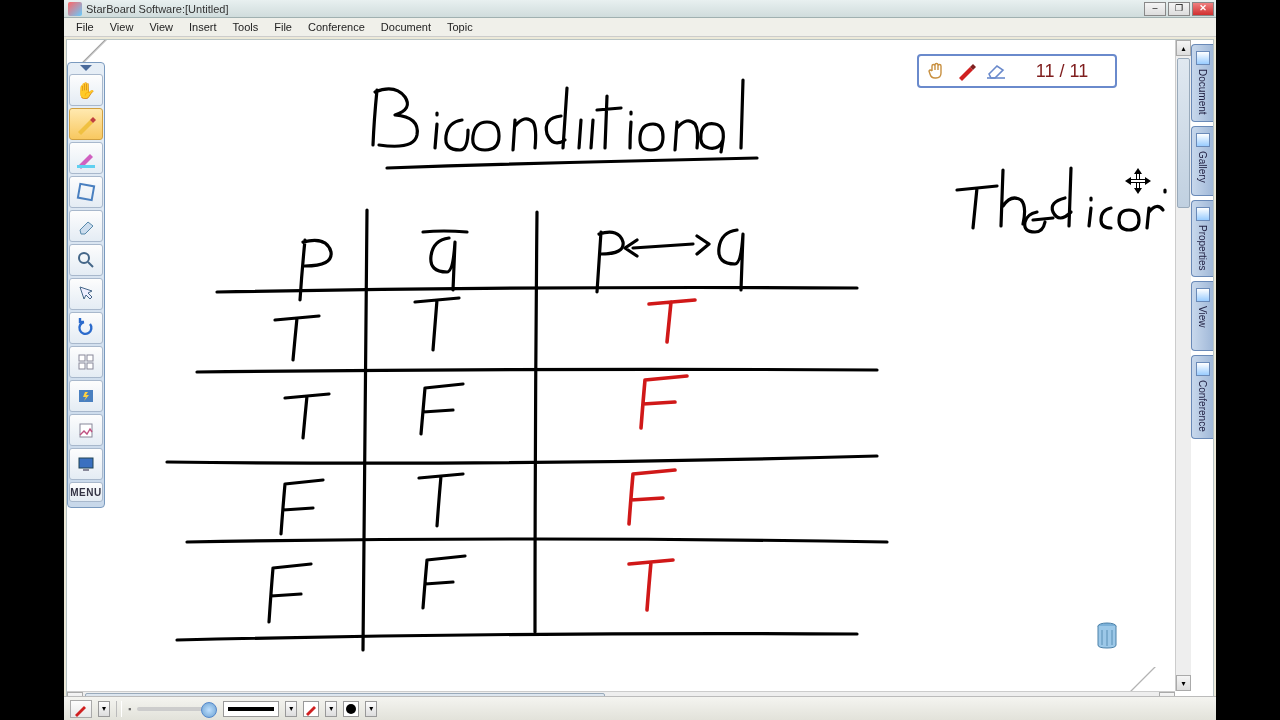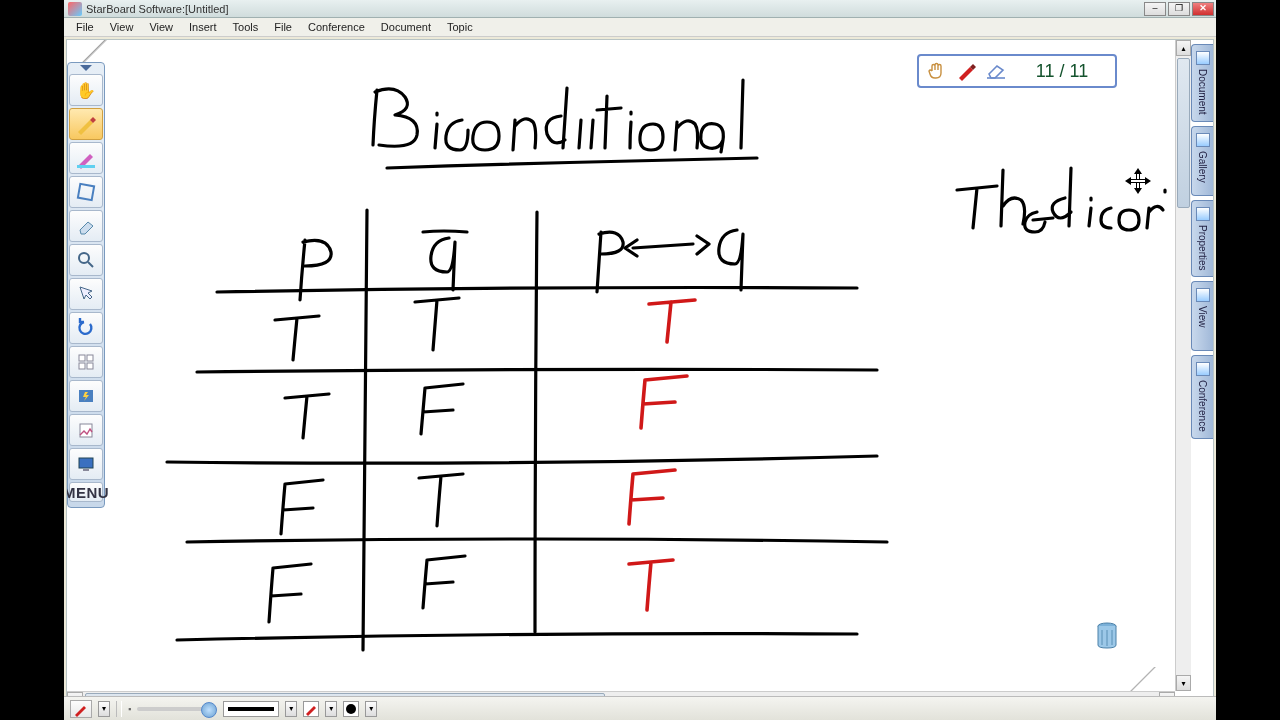--- a/index.html
+++ b/index.html
@@ -25,21 +25,21 @@
   
   
   .main-area { flex: 1; position: relative; background: #fff; border: 1px solid #b8c4c4; margin: 2px; overflow:hidden;}
   
   
   .tool-palette { position: absolute; left: 0; top: 22px; width: 38px; background: linear-gradient(to bottom,#e6eef6,#c8d8ea); border:1px solid #7a9abf; border-radius:4px; display:flex; flex-direction:column; padding-bottom:4px;}
   .palette-grip { height:10px; display:flex; align-items:center; justify-content:center;}
   .palette-grip::before{content:""; width:0;height:0;border-left:6px solid transparent;border-right:6px solid transparent;border-top:6px solid #4a6a9a;}
   .tool-btn { width: 34px; height: 32px; margin: 1px auto; background: linear-gradient(#fdfdfd,#e4ecf4); border:1px solid #a8b8cc; border-radius:3px; display:flex; align-items:center; justify-content:center; font-size:16px;}
   .tool-btn.sel { background: linear-gradient(#ffe9b0,#f8c860); border-color:#d0a040;}
-  .tool-btn.menu { height:20px; font-size:15px; font-weight:bold; letter-spacing:0.5px; color:#334;}
+  .tool-btn.menu { height:20px; font-size:10px; font-weight:bold; letter-spacing:0.5px; color:#334;}
   
   
   .side-tabs { position: absolute; right: 0; top: 0; bottom: 26px; width: 22px; display:flex; flex-direction:column; gap:4px; padding-top:4px;}
   .side-tab { flex:0 0 auto; min-height:70px; background: linear-gradient(to right,#c8d8ec,#a0b8d8); border:1px solid #6a8ab8; border-right:none; border-radius:4px 0 0 4px; display:flex; flex-direction:column; align-items:center; padding:6px 0;}
   .side-tab .tab-ic{width:14px;height:14px;background:linear-gradient(#fff,#9cf);border:1px solid #6a8ab8;margin-bottom:4px;}
   .side-tab .tab-txt{writing-mode:vertical-rl; font-size:10px; color:#224;}
   
   
   .vscroll { position:absolute; right:22px; top:0; bottom:26px; width:16px; background:#e8e8e8; border-left:1px solid #ccc;}
   .vscroll .btn{height:16px;background:linear-gradient(#f5f5f5,#ddd);border:1px solid #aaa;display:flex;align-items:center;justify-content:center;font-size:8px;}
@@ -57,21 +57,21 @@
   .hscroll .grip::before{left:1px;} .hscroll .grip::after{left:4px;}
   
   
   .canvas { position:absolute; left:0; top:0; right:38px; bottom:26px; background:#fff; }
   .canvas .corner-fold{position:absolute;left:0;top:0;width:40px;height:40px;background:linear-gradient(315deg,#fff 49%,#ddd 50%,#999 53%, transparent 54%);}
   .canvas .corner-fold2{position:absolute;right:16px;bottom:0;width:30px;height:24px;background:linear-gradient(135deg,transparent 46%,#999 47%,#ddd 50%,#fff 51%);}
   
   
   .float-tb { position:absolute; top:14px; right:58px; width:200px; height:34px; border:2px solid #6a8acc; border-radius:4px; background:#fff; display:flex; align-items:center; padding:0 6px; gap:8px;}
   .float-tb .ic{width:22px;height:22px;display:flex;align-items:center;justify-content:center;}
-  .float-tb .page-ct{flex:1;text-align:center;font-size:18px;color:#14532d;font-weight:500;}
+  .float-tb .page-ct{flex:1;text-align:center;font-size:18px;color:#7f1d1d;font-weight:500;}
   
   
   .trash { position:absolute; right:56px; bottom:40px; width:24px; height:30px;}
   .trash svg{width:100%;height:100%;}
   
   
   .propbar { position:absolute; left:0; right:0; bottom:0; height:24px; background: linear-gradient(#f4f4f0,#e2e2da); border-top:1px solid #bbb; display:flex; align-items:center; padding:0 6px; gap:6px;}
   .propbar .pb-btn{height:18px;min-width:22px;border:1px solid #aaa;background:linear-gradient(#fdfdfd,#e8e8e8);display:flex;align-items:center;justify-content:center;font-size:10px;}
   .propbar .slider{width:80px;height:4px;background:#ccc;border-radius:2px;position:relative;}
   .propbar .slider::after{content:"";position:absolute;right:0;top:-5px;width:14px;height:14px;border-radius:50%;background:radial-gradient(#bfe0ff,#6aa0d0);border:1px solid #58c;}

